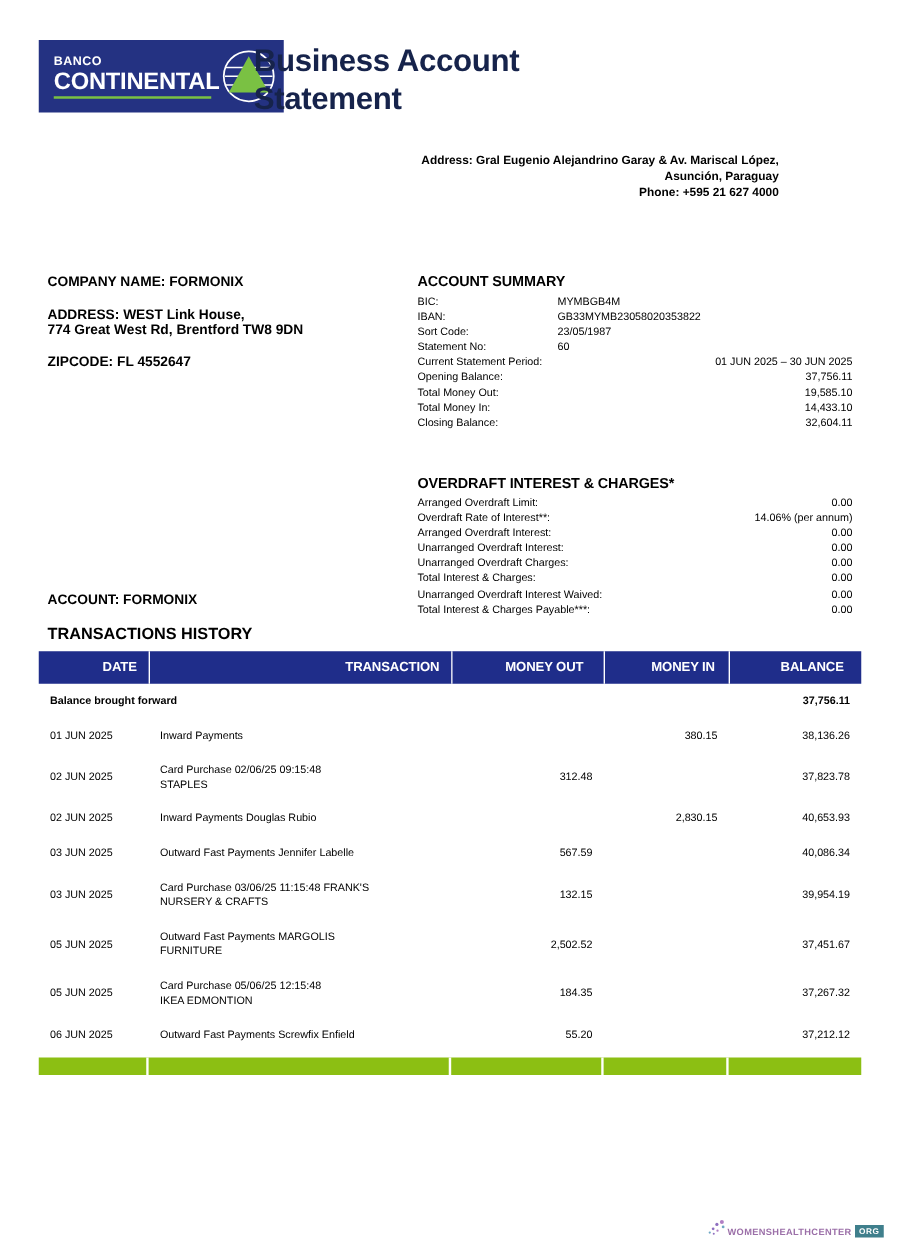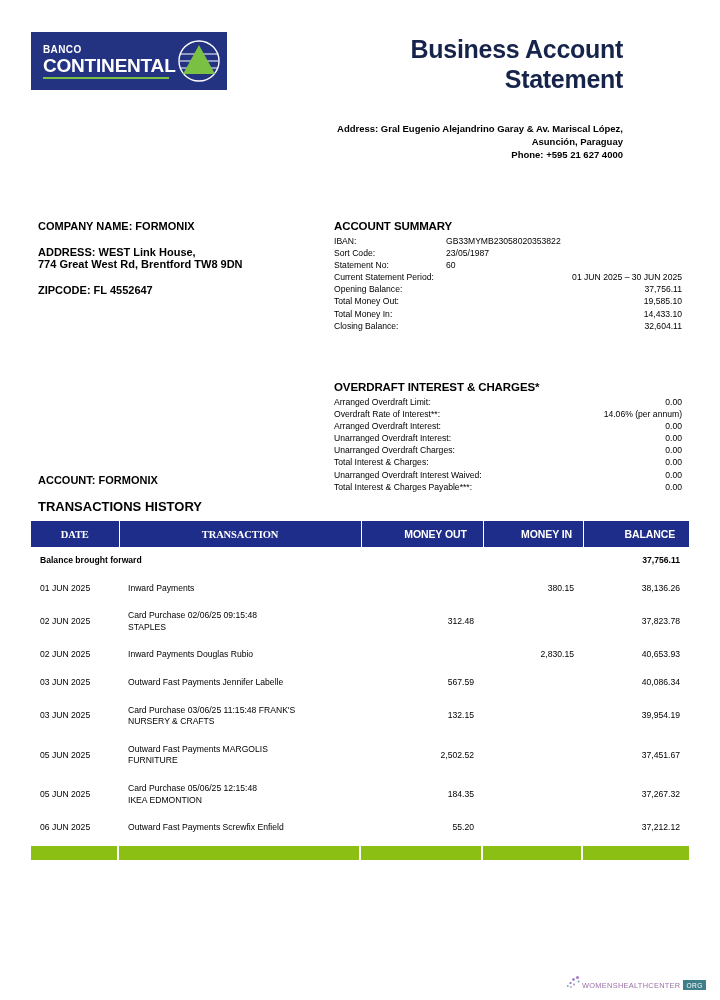--- a/index.html
+++ b/index.html
@@ -63,21 +63,21 @@
     height: 46px;
     flex: 0 0 auto;
     margin-right: 4px;
   }
 
   .doc-title {
     position: absolute;
     right: 41px;
     top: 34px;
     width: 420px;
-    text-align: right;
+    text-align: left;
     font-size: 25px;
     font-weight: bold;
     line-height: 30px;
     color: #16234b;
     letter-spacing: -0.3px;
   }
 
   .bank-address {
     position: absolute;
     right: 41px;
@@ -158,21 +158,21 @@
   table.txn th {
     background: #1f2d8a;
     color: #ffffff;
     font-size: 10.5px;
     font-weight: bold;
     padding: 7px 9px;
     border-right: 1px solid #ffffff;
     letter-spacing: -0.1px;
   }
   table.txn th:last-child { border-right: none; }
-  table.txn th.l { text-align: center; font-family: Liberation Serif, serif; }
+  table.txn th.l { text-align: right; }
   table.txn th.r { text-align: center; padding-left: 36px; }
 
   table.txn td {
     font-size: 8.6px;
     line-height: 11.6px;
     padding: 8px 9px;
     vertical-align: middle;
     color: #000;
   }
   table.txn td.r { text-align: right; }
@@ -202,20 +202,21 @@
 
   
   .watermark {
     position: absolute;
     left: 566px;
     top: 966px;
     width: 126px;
     height: 26px;
     display: flex;
     align-items: flex-end;
+    font-weight: bold;
   }
   .wm-dots { width: 16px; height: 16px; flex: 0 0 auto; margin-bottom: 1px; }
   .wm-text {
     font-size: 7.4px;
     letter-spacing: 0.3px;
     color: #9b6fa8;
     font-family: "Liberation Sans", sans-serif;
     margin-bottom: 2px;
   }
   .wm-org {
@@ -264,20 +265,24 @@
     <div class="blk">
       <div>ADDRESS: WEST Link House,</div>
       <div>774 Great West Rd, Brentford TW8 9DN</div>
     </div>
     <div class="blk">ZIPCODE: FL 4552647</div>
   </div>
 
   <div class="panel" id="summary-panel">
     <div class="panel-title">ACCOUNT SUMMARY</div>
     <div id="summary-rows">
+        <div class="row">
+          <div class="lbl">BIC:</div>
+          <div class="val-left">MYMBGB4M</div>
+        </div>
         <div class="row">
           <div class="lbl">IBAN:</div>
           <div class="val-left">GB33MYMB23058020353822</div>
         </div>
         <div class="row">
           <div class="lbl">Sort Code:</div>
           <div class="val-left">23/05/1987</div>
         </div>
         <div class="row">
           <div class="lbl">Statement No:</div>

